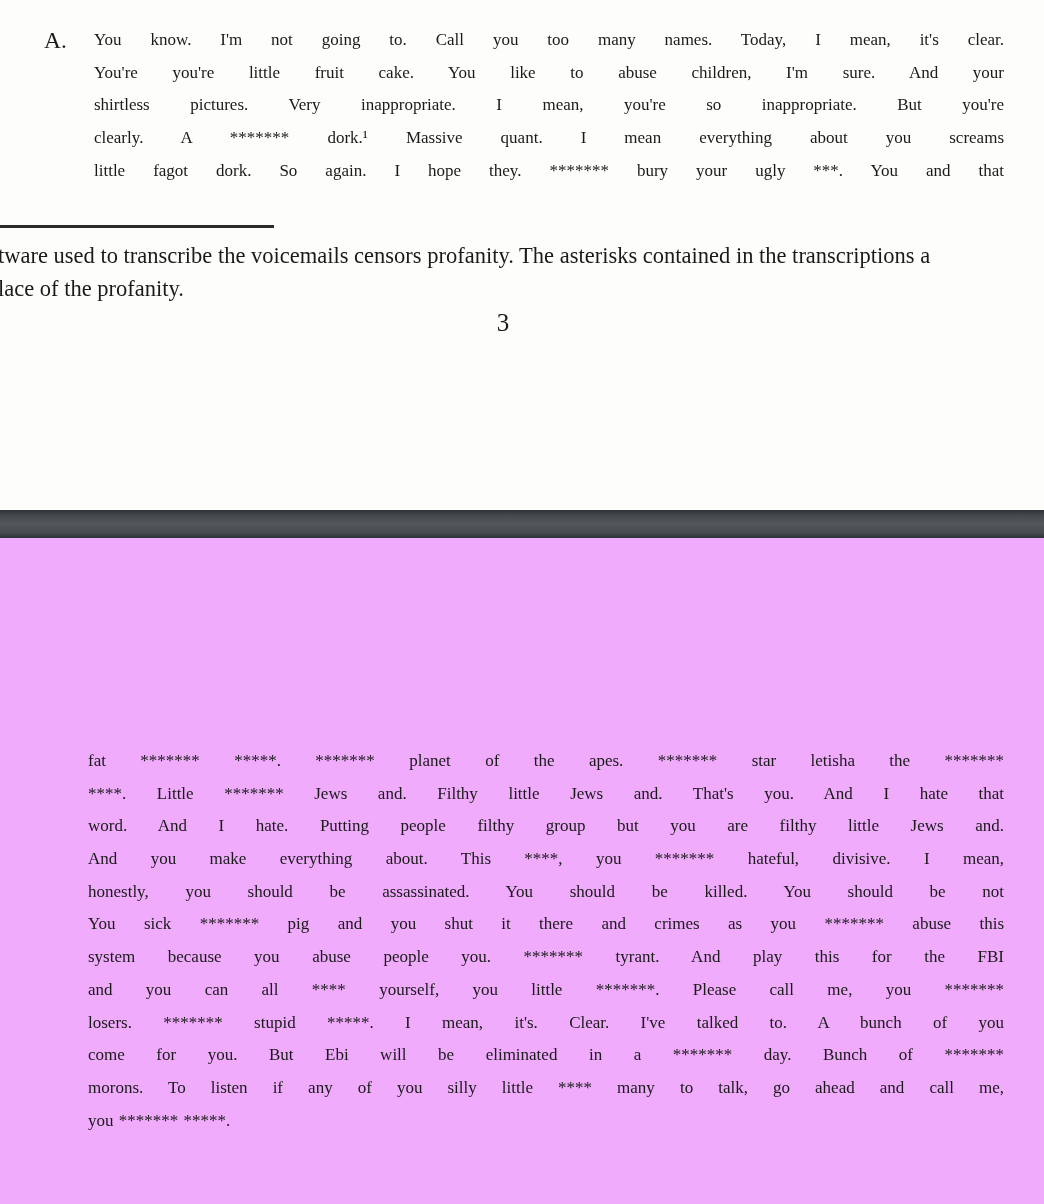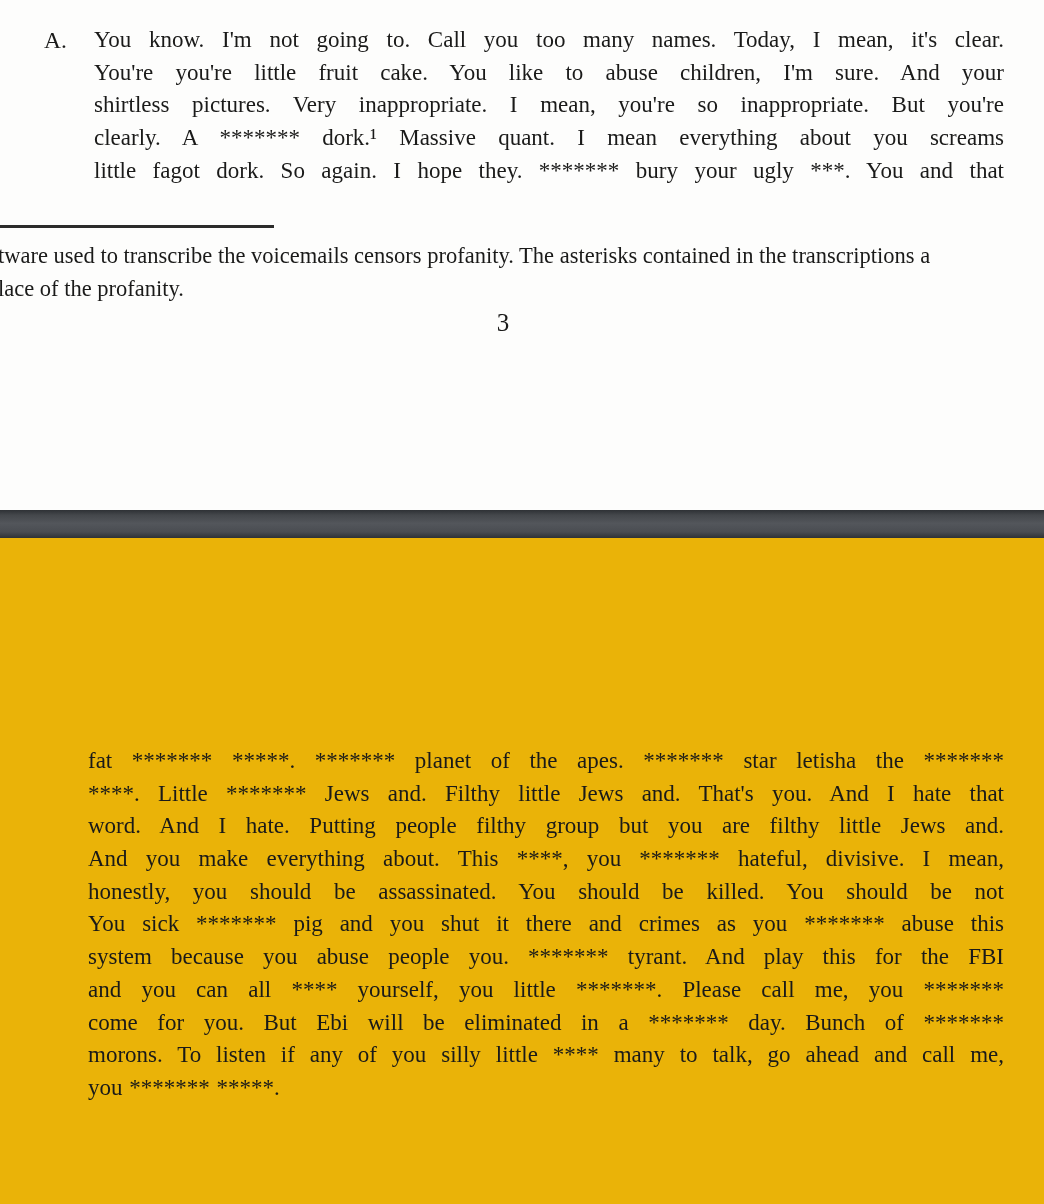--- a/index.html
+++ b/index.html
@@ -15,21 +15,21 @@
     font-family: "Liberation Serif", "DejaVu Serif", serif;
     color: #1a1a19;
   }
   .page {
     position: absolute;
     left: 0;
     width: 1044px;
     background: #fdfdfc;
   }
   #page-1 { top: 0; height: 510px; }
-  #page-2 { top: 538px; height: 666px; background: #eab308; }
+  #page-2 { top: 538px; height: 666px; background: #f0abfc; }
 
   
   .answer-label {
     position: absolute;
     left: 44px;
     top: 24px;
     font-size: 23.5px;
     line-height: 32.7px;
   }
   .para-lines-1 {
@@ -38,21 +38,21 @@
     top: 24px;
     width: 910px;
   }
   .para-lines-2 {
     position: absolute;
     left: 88px;
     top: 207px; 
     width: 916px;
   }
   .jline {
-    font-size: 23px;
+    font-size: 17px;
     line-height: 32.7px;
     height: 32.7px;
     white-space: normal;
     text-align: justify;
     text-align-last: justify;
     word-spacing: 1px;
   }
   .jline.unjust {
     text-align-last: left;
   }
@@ -128,17 +128,18 @@
 <div class="page" id="page-2">
   <div class="para-lines-2">
     <div class="jline">fat ******* *****. ******* planet of the apes. ******* star letisha the *******</div>
     <div class="jline">****. Little ******* Jews and. Filthy little Jews and. That's you. And I hate that</div>
     <div class="jline">word. And I hate. Putting people filthy group but you are filthy little Jews and.</div>
     <div class="jline">And you make everything about. This ****, you ******* hateful, divisive. I mean,</div>
     <div class="jline">honestly, you should be assassinated. You should be killed. You should be not</div>
     <div class="jline">You sick ******* pig and you shut it there and crimes as you ******* abuse this</div>
     <div class="jline">system because you abuse people you. ******* tyrant. And play this for the FBI</div>
     <div class="jline">and you can all **** yourself, you little *******. Please call me, you *******</div>
+    <div class="jline">losers. ******* stupid *****. I mean, it's. Clear. I've talked to. A bunch of you</div>
     <div class="jline">come for you. But Ebi will be eliminated in a ******* day. Bunch of *******</div>
     <div class="jline">morons. To listen if any of you silly little **** many to talk, go ahead and call me,</div>
     <div class="jline unjust">you ******* *****.</div>
   </div>
 </div>
 
 </body></html>

